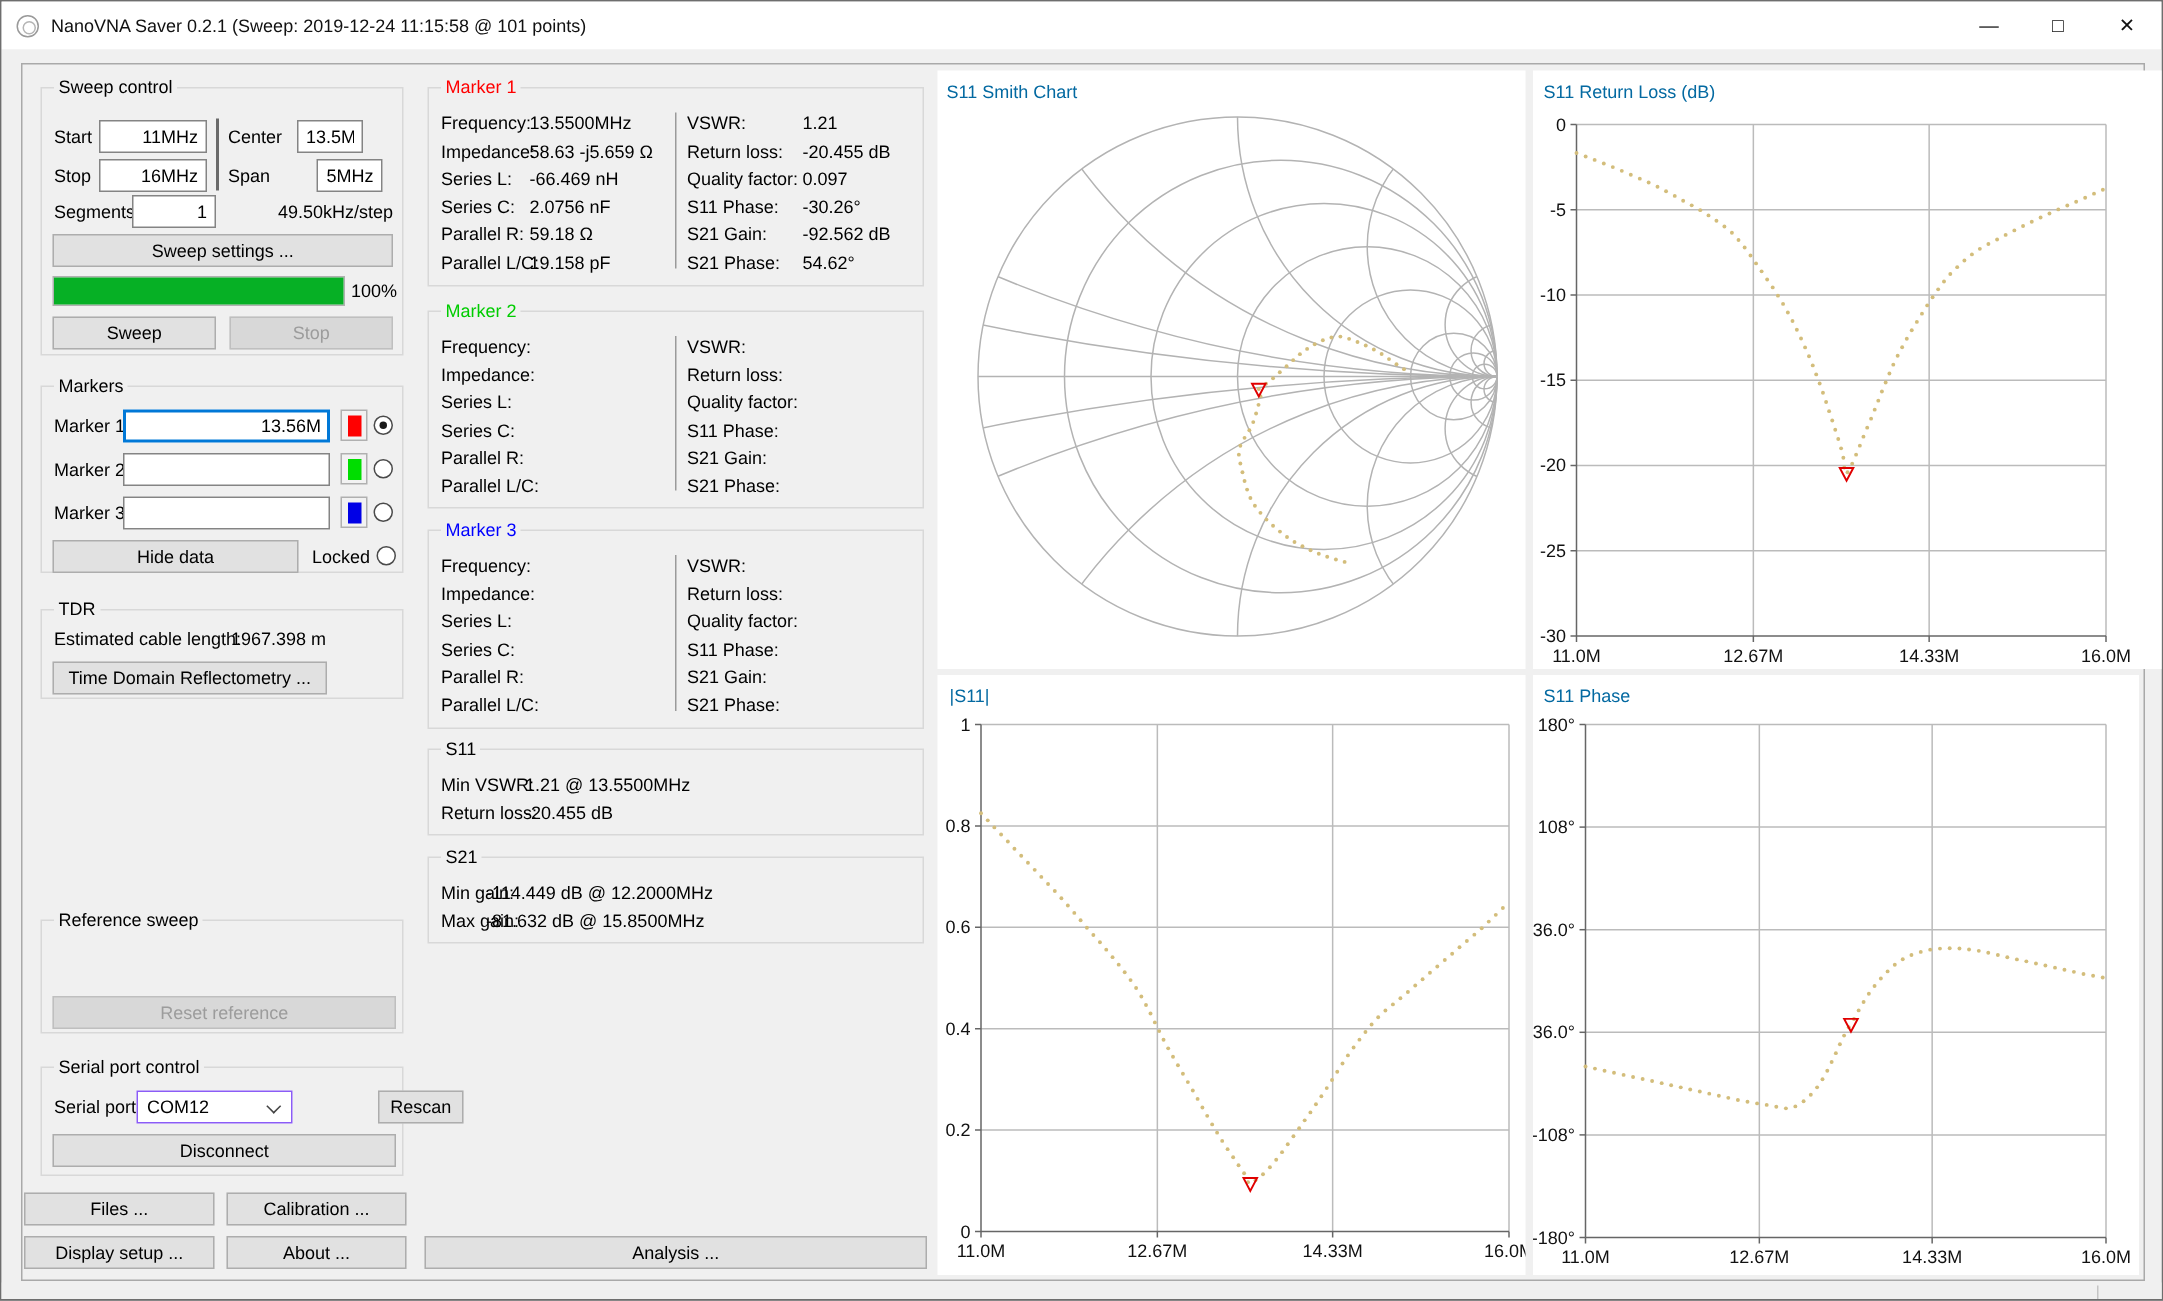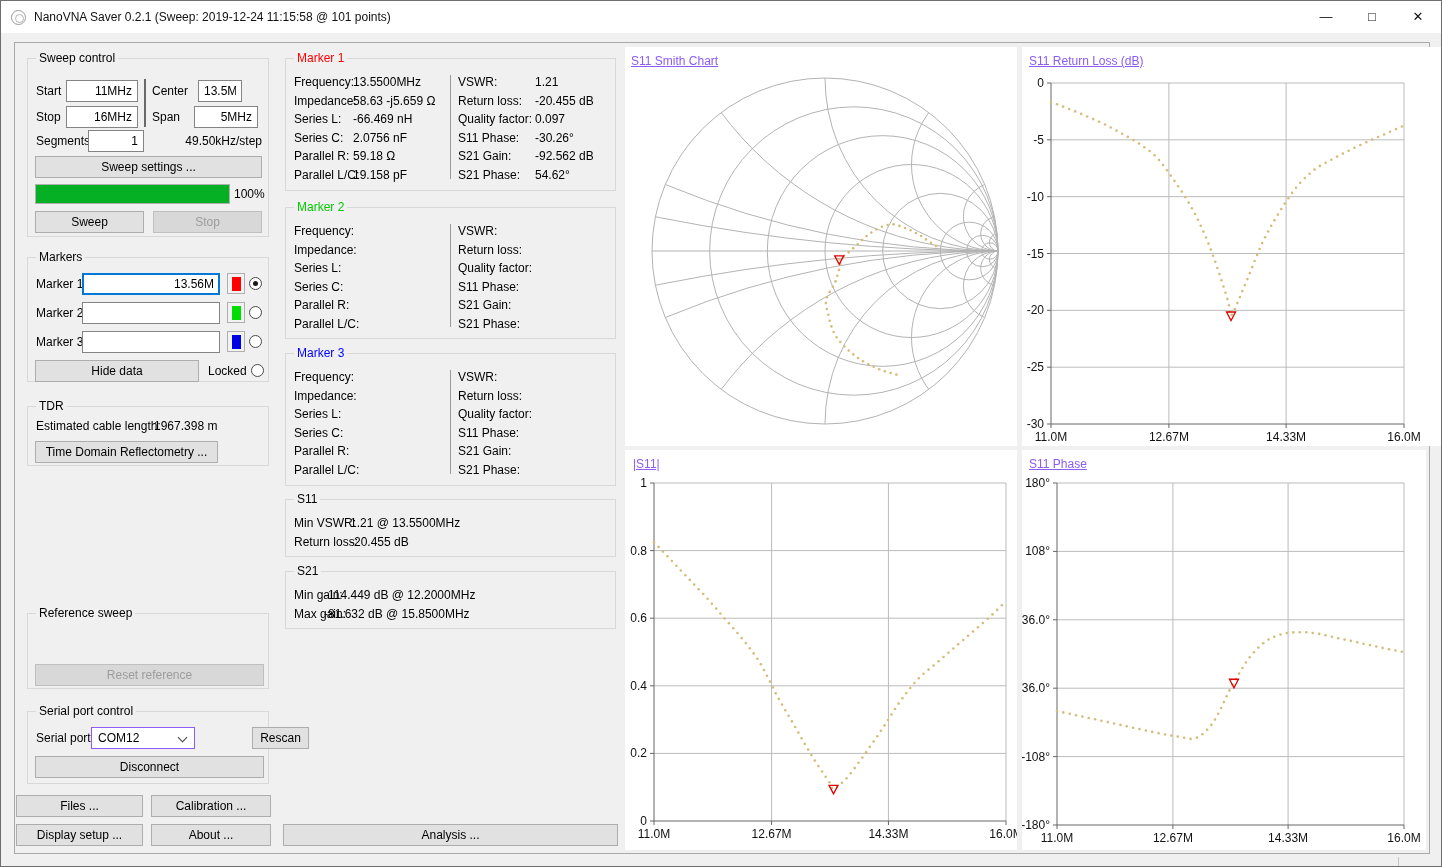--- a/index.html
+++ b/index.html
@@ -33,21 +33,21 @@
   .radio.sel::after{content:'';display:block;width:5px;height:5px;background:#1a1a1a;border-radius:50%;margin:3px;}
   .combo{position:absolute;height:22px;background:#fff;border:1px solid #8b5cf6;line-height:20px;padding:0 20px 0 6px;}
   .combo .chev{position:absolute;right:8px;top:6px;width:7px;height:7px;border-right:1.5px solid #444;border-bottom:1.5px solid #444;transform:rotate(45deg);}
   .panel{position:absolute;border:1px solid #d8d8d8;}
   .panel .ptitle{position:absolute;top:-8px;left:8px;background:#f0f0f0;padding:0 3px;white-space:nowrap;}
   .rows{position:absolute;}
   .irow{position:relative;height:18.6px;line-height:18.6px;white-space:nowrap;}
   .ival{position:absolute;top:0;}
   .pdivider{position:absolute;width:1px;background:#9a9a9a;}
   .chart-panel{position:absolute;background:#ffffff;}
-  .chart-title{position:absolute;left:6px;top:7px;color:#8b5cf6;white-space:nowrap;z-index:2;text-decoration:underline;}
+  .chart-title{position:absolute;left:6px;top:7px;color:#0369a1;white-space:nowrap;z-index:2;}
   .chart-panel svg{position:absolute;left:0;top:0;}
   .statusbar{position:absolute;left:0;top:822px;width:1442px;height:13px;background:#f0f0f0;}
   .statusbar .sdiv{position:absolute;left:1397px;top:2px;width:1px;height:10px;background:#c4c4c4;}
 </style>
 </head>
 <body>
 
 <div class="window">
   <div class="titlebar">
     <span class="app-icon"></span>
@@ -65,21 +65,21 @@
     <div class="group" style="left:26px;top:25px;width:242px;height:179px;">
       <span class="grouplabel">Sweep control</span>
       <span class="lbl" style="left:8px;top:21px;">Start</span>
       <input class="field" style="left: 38px; top: 21px; width: 72px;" readonly="" value="11MHz">
       <div class="vsep" style="left:116px;top:20px;height:48px;"></div>
       <span class="lbl" style="left:124px;top:21px;">Center</span>
       <input class="field" style="left: 170px; top: 21px; width: 44px;" readonly="" value="13.5MHz">
       <span class="lbl" style="left:8px;top:47px;">Stop</span>
       <input class="field" style="left: 38px; top: 47px; width: 72px;" readonly="" value="16MHz">
       <span class="lbl" style="left:124px;top:47px;">Span</span>
-      <input class="field" style="left: 166px; top: 47px; width: 64px;" readonly="" value="5MHz">
+      <input class="field" style="left: 183px; top: 47px; width: 44px;" readonly="" value="5MHz">
       <span class="lbl" style="left:8px;top:71px;">Segments</span>
       <input class="field" style="left: 60px; top: 71px; width: 56px;" readonly="" value="1">
       <span class="lbl" style="left:120px;top:71px;width:114px;text-align:right;">49.50kHz/step</span>
       <button class="btn" style="left:7px;top:97px;width:227px;">Sweep settings ...</button>
       <div class="progress" style="left:7px;top:125px;width:195px;">
           <div class="fill" id="progress-fill" style="width: 100%; background: rgb(6, 176, 37);"></div>
         </div>
       <span class="lbl" style="left:206px;top:124px;">100%</span>
       <button class="btn" style="left:7px;top:152px;width:109px;">Sweep</button>
       <button class="btn disabled" style="left:125px;top:152px;width:109px;">Stop</button>

